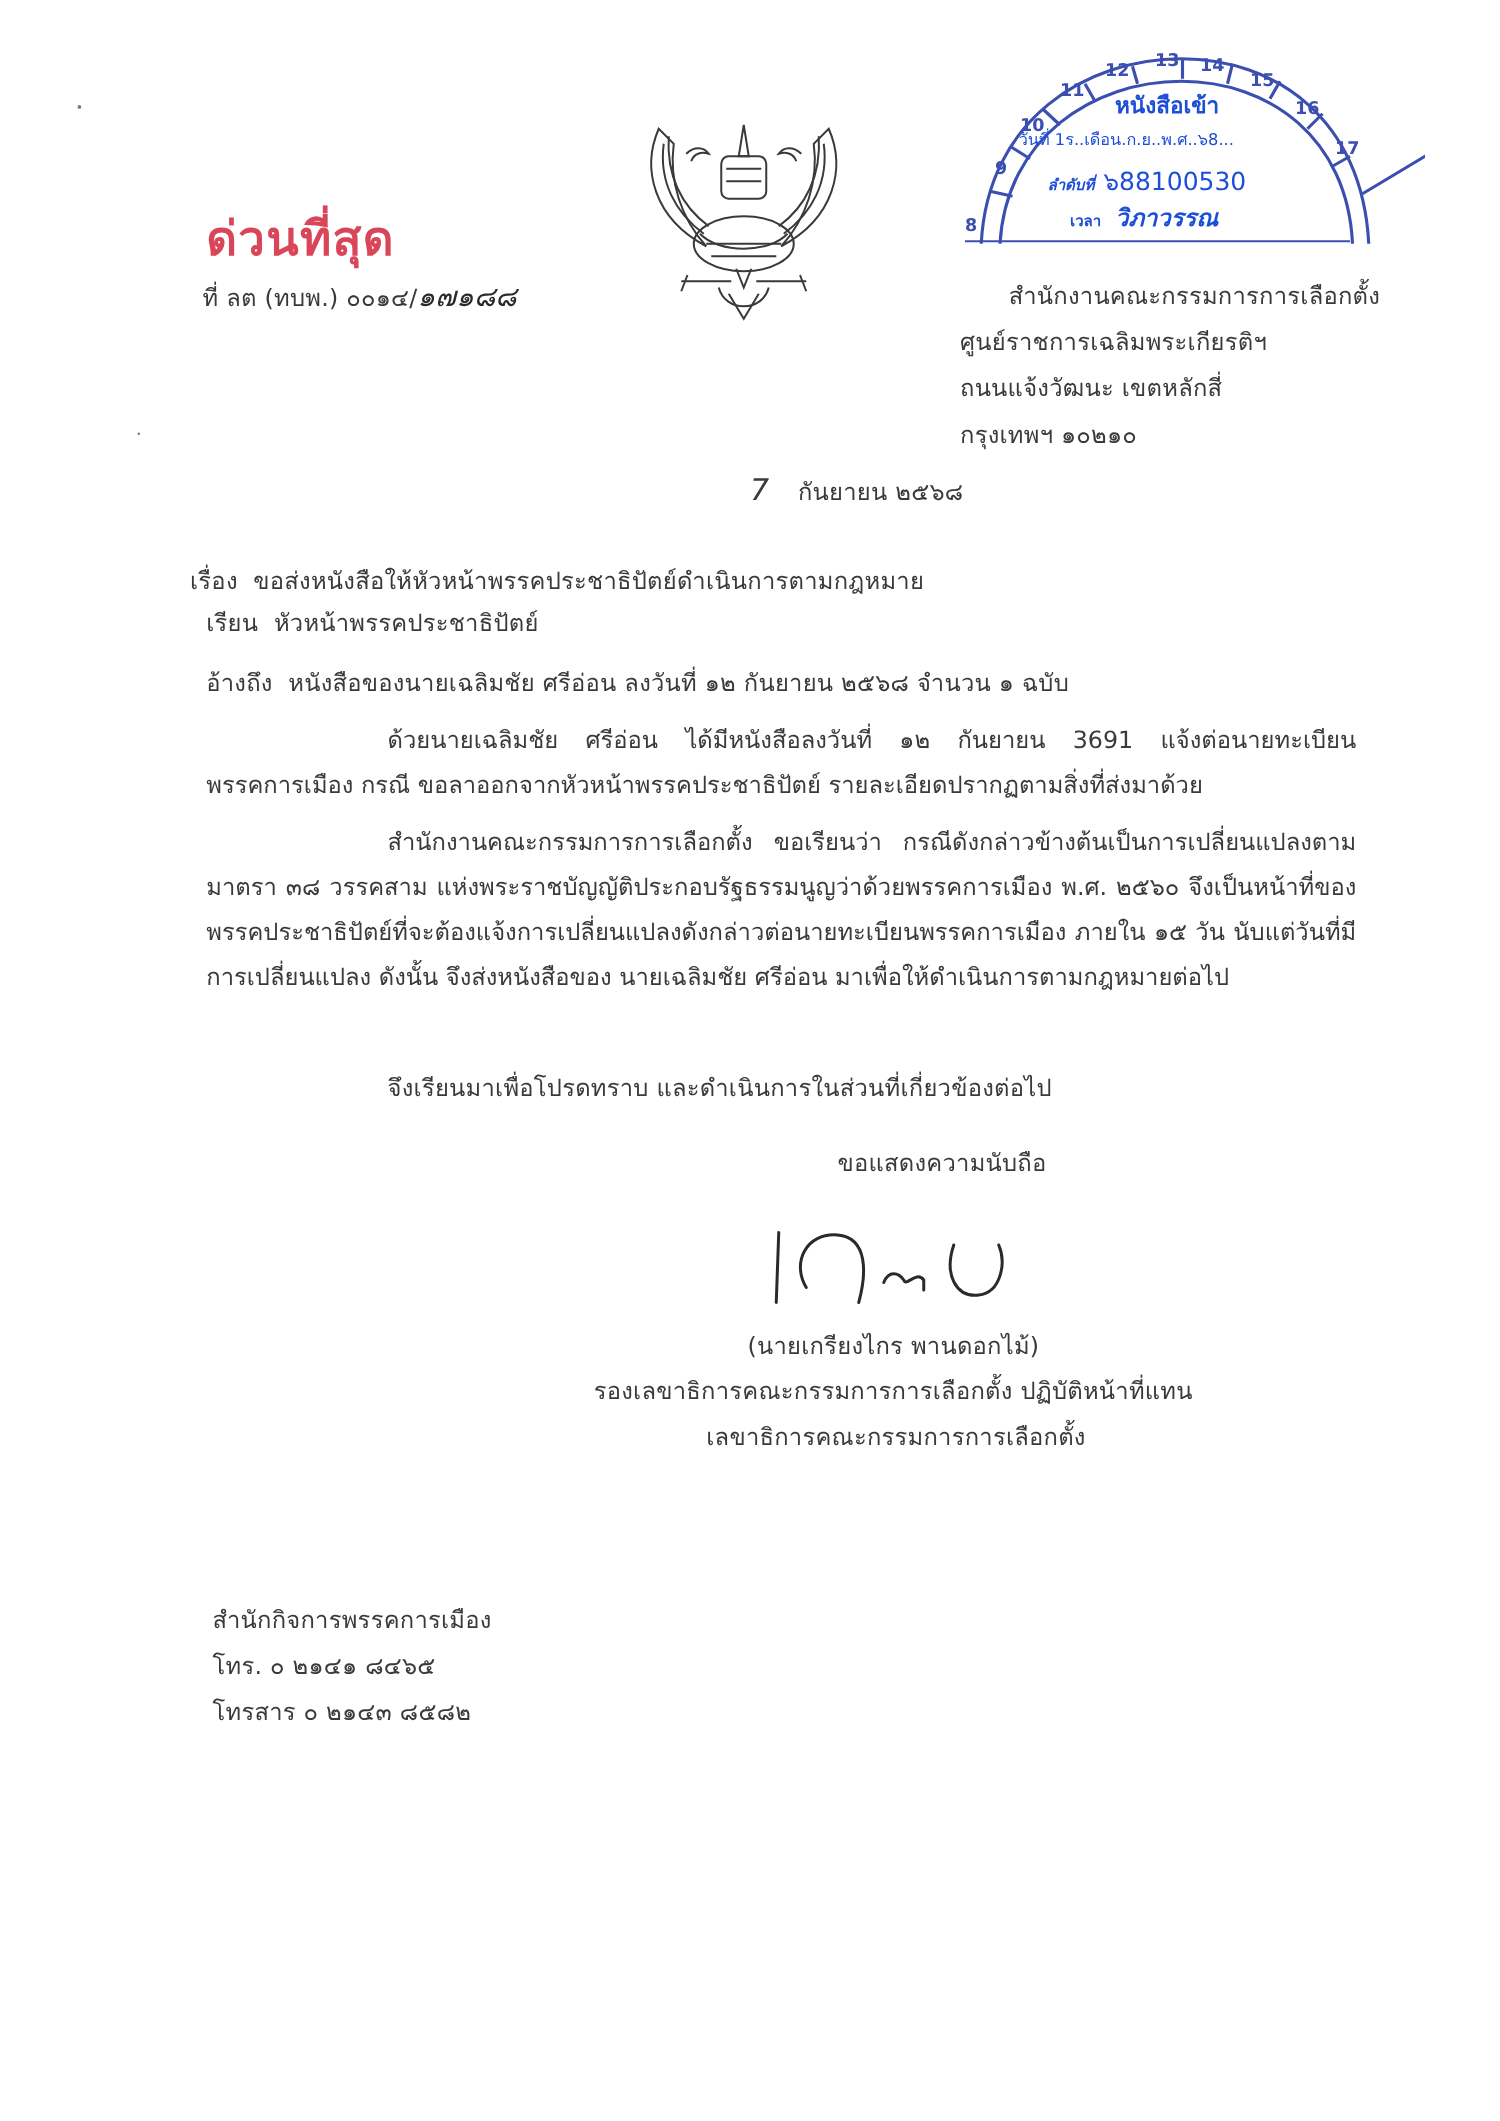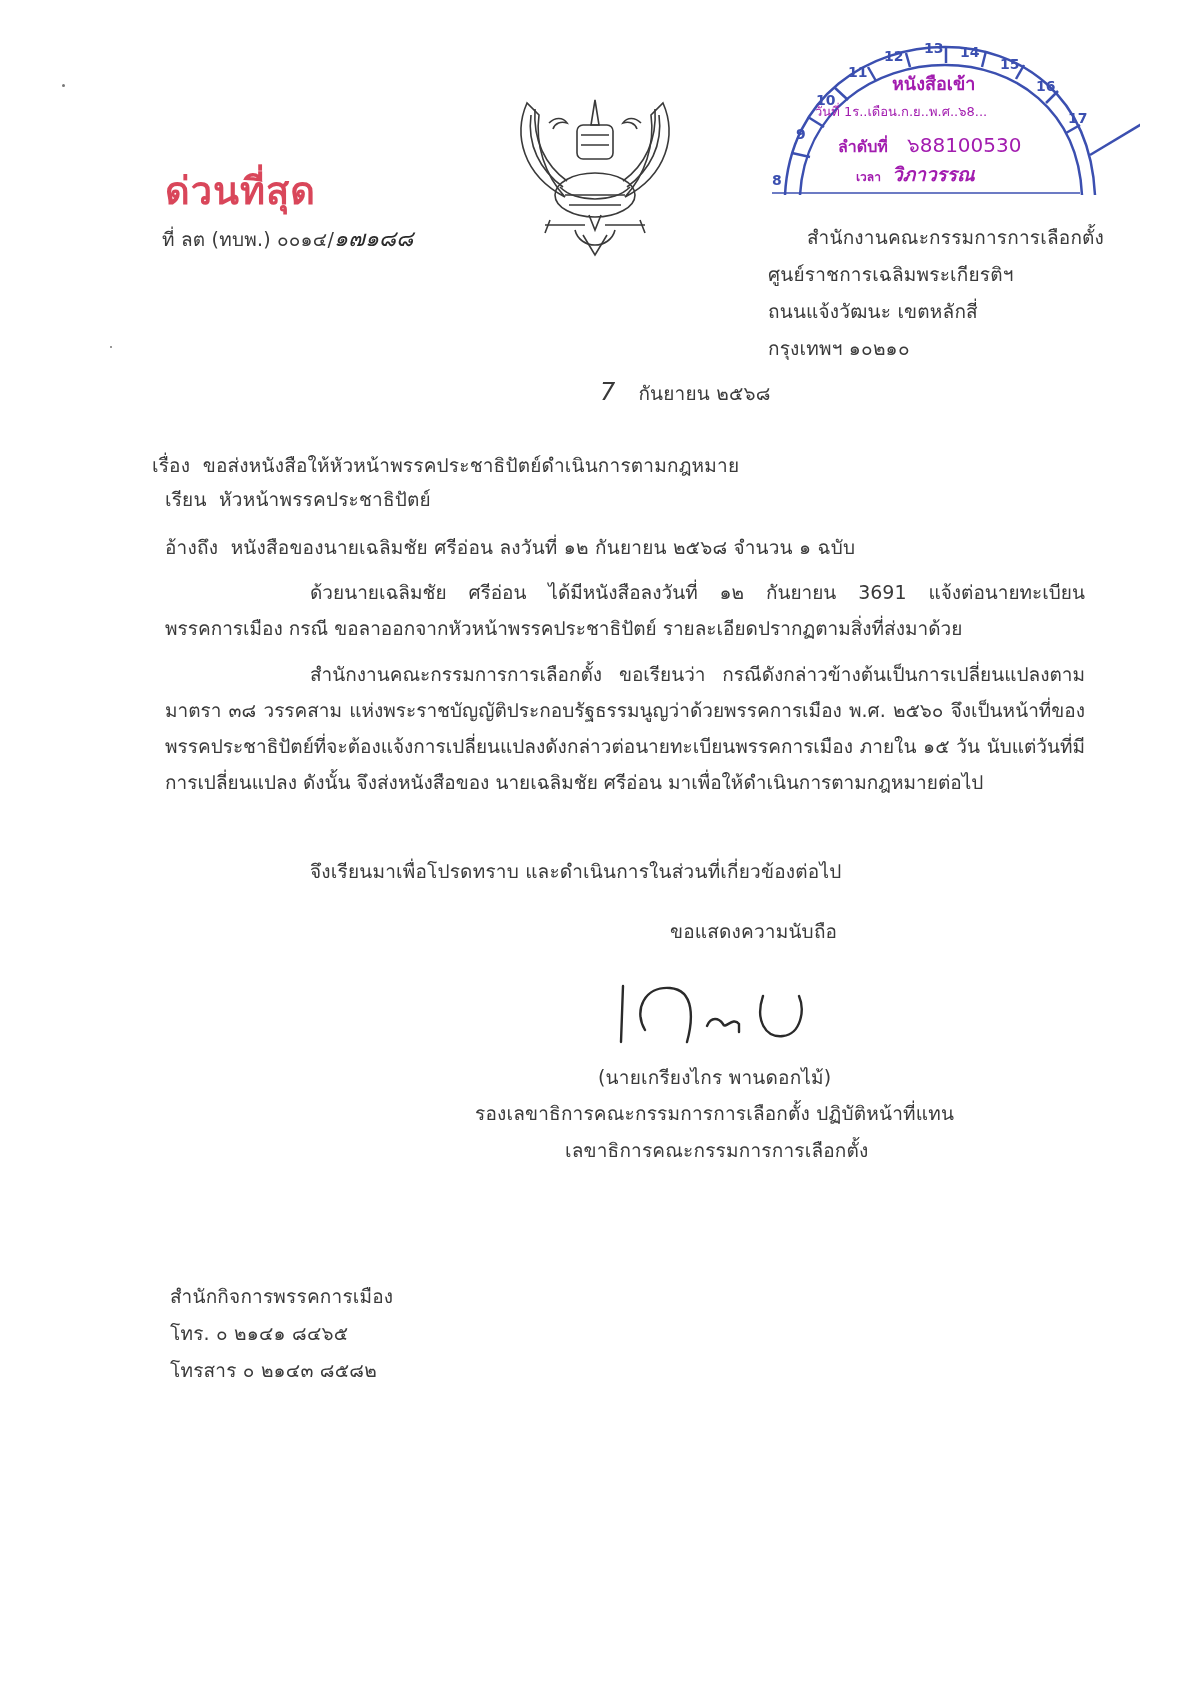--- a/index.html
+++ b/index.html
@@ -2,21 +2,21 @@
 <html><head>
 <meta charset="utf-8">
 <style>
   html, body { margin:0; padding:0; background:#ffffff; }
   body { width:1200px; height:1697px; position:relative; overflow:hidden;
          font-family:"DejaVu Sans", sans-serif; color:#3a3a3a; }
   .abs { position:absolute; white-space:nowrap; }
   .t { font-size:19px; letter-spacing:0.2px; line-height:1; }
   .urgent { font-size:38px; color:#d9465a; font-weight:bold; letter-spacing:1px; }
   .ref-hand { font-style:italic; font-size:22px; color:#2a2a2a; }
-  .stamp-text { color:#a21caf; font-weight:bold; }
+  .stamp-text { color:#1d4ed8; font-weight:bold; }
   .para { position:absolute; left:165px; width:920px; font-size:19px; line-height:36px; text-align:justify; }
   .para .indent { display:inline-block; width:145px; }
   .dot { position:absolute; width:3px; height:3px; background:#777; border-radius:50%; }
 </style>
 </head>
 <body>
 
 <div class="dot" style="left:62px;top:84px;"></div>
 <div class="dot" style="left:110px;top:346px;width:2px;height:2px;"></div>
 
@@ -83,22 +83,22 @@
       <text x="164" y="18">13</text>
       <text x="200" y="22">14</text>
       <text x="240" y="34">15</text>
       <text x="276" y="56">16</text>
       <text x="308" y="88">17</text>
     </g>
   </svg>
   <div class="abs stamp-text" style="left:132px;top:34px;font-size:18px;">หนังสือเข้า</div>
   <div class="abs stamp-text" style="left:55px;top:66px;font-size:13px;font-weight:normal;">วันที่ 1ร..เดือน.ก.ย..พ.ศ..๖8...</div>
   <div class="abs" style="left:78px;top:94px;">
-    <span class="stamp-text" style="font-size:16px;">ลำดับที่</span>
-    <span class="stamp-text" style="font-size:20px;font-weight:normal;margin-left:14px;">๖88100530</span>
+    <span class="stamp-text" style="font-size:12px;font-style:italic;">ลำดับที่</span>
+    <span class="stamp-text" style="font-size:20px;font-weight:normal;margin-left:2px;">๖88100530</span>
   </div>
   <div class="abs" style="left:96px;top:124px;">
     <span class="stamp-text" style="font-size:12px;">เวลา</span>
     <span class="stamp-text" style="font-size:19px;font-style:italic;margin-left:6px;">วิภาวรรณ</span>
   </div>
 </div>
 
 <div class="abs t" style="left:768px;top:228px;margin-left:39px;">สำนักงานคณะกรรมการการเลือกตั้ง</div>
 <div class="abs t" style="left:768px;top:265px;">ศูนย์ราชการเฉลิมพระเกียรติฯ</div>
 <div class="abs t" style="left:768px;top:302px;">ถนนแจ้งวัฒนะ เขตหลักสี่</div>

